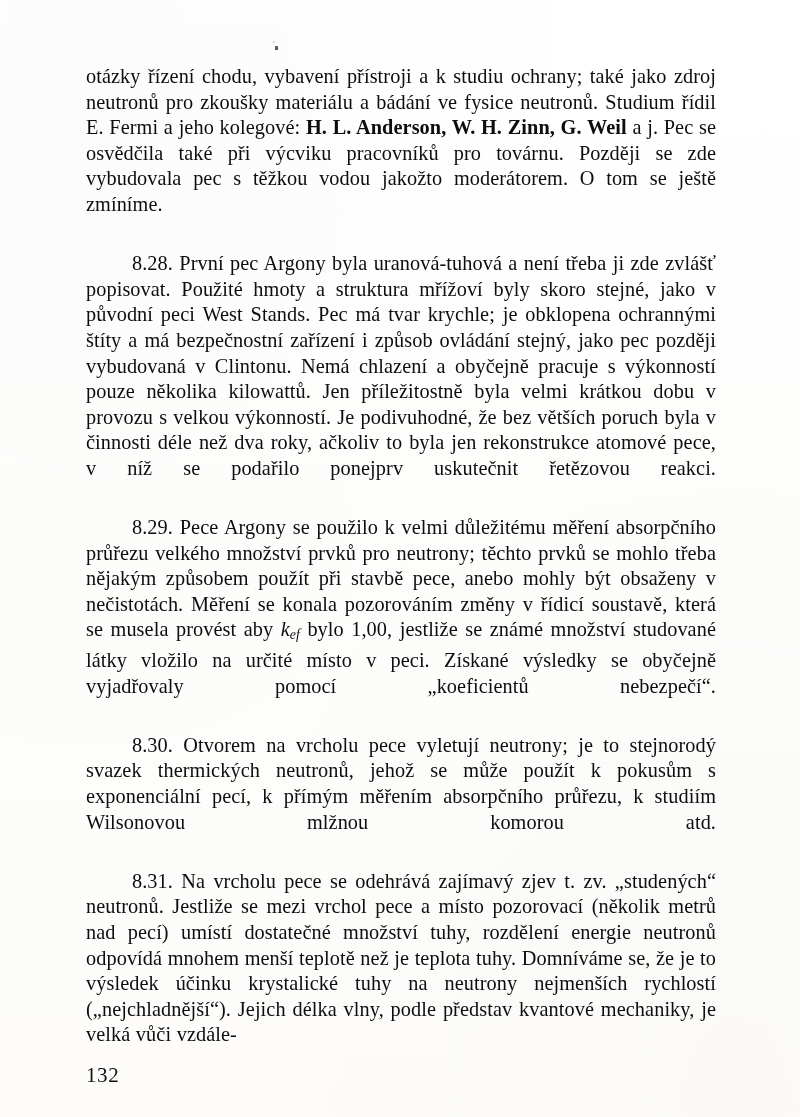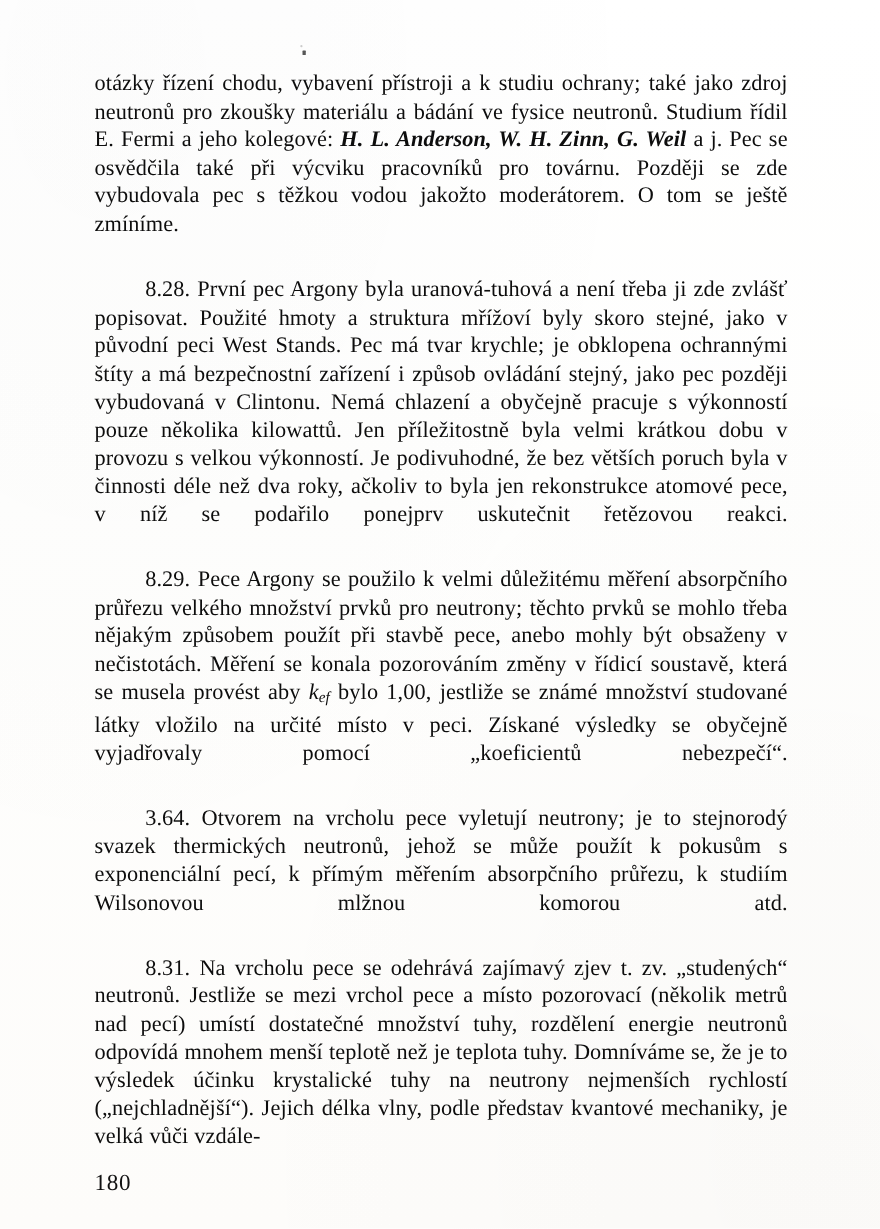--- a/index.html
+++ b/index.html
@@ -55,21 +55,20 @@
     content: "";
     display: inline-block;
     width: 100%;
   }
   p.para.nojust-last::after {
     content: none;
   }
   .ital {
   }
   .bold-ital {
-    font-style: italic;
     font-weight: bold;
   }
   .math {
     font-style: italic;
   }
   .math sub {
     font-size: 0.68em;
     vertical-align: -0.22em;
   }
   .folio {
@@ -111,20 +110,20 @@
   <div class="speck"></div>
 
   <div class="text-block">
 
     <p class="para"><span>otázky řízení chodu, vybavení přístroji a k studiu ochrany; také jako zdroj neutronů pro zkoušky materiálu a bádání ve fysice neutronů. Studium řídil </span><span class="ital">E. Fermi</span><span> a jeho kolegové: </span><span class="bold-ital">H. L. Anderson, W. H. Zinn, G. Weil</span><span> a j. Pec se osvědčila také při výcviku pracovníků pro továrnu. Později se zde vybudovala pec s těžkou vodou jakožto moderátorem. O tom se ještě zmíníme.</span></p>
 
     <p class="para indent">8.28. První pec Argony byla uranová-tuhová a není třeba ji zde zvlášť popisovat. Použité hmoty a struktura mřížoví byly skoro stejné, jako v původní peci West Stands. Pec má tvar krychle; je obklopena ochrannými štíty a má bezpečnostní zařízení i způsob ovládání stejný, jako pec později vybudovaná v Clintonu. Nemá chlazení a obyčejně pracuje s výkonností pouze několika kilowattů. Jen příležitostně byla velmi krátkou dobu v provozu s velkou výkonností. Je podivuhodné, že bez větších poruch byla v činnosti déle než dva roky, ačkoliv to byla jen rekonstrukce atomové pece, v níž se podařilo ponejprv uskutečnit řetězovou reakci.</p>
 
     <p class="para indent"><span>8.29. Pece Argony se použilo k velmi důležitému měření absorpčního průřezu velkého množství prvků pro neutrony; těchto prvků se mohlo třeba nějakým způsobem použít při stavbě pece, anebo mohly být obsaženy v nečistotách. Měření se konala pozorováním změny v řídicí soustavě, která se musela  provést aby </span><span class="math"><span>k</span><sub>ef</sub></span><span> bylo 1,00, jestliže se známé množství studované látky vložilo na určité místo v peci. Získané výsledky se obyčejně vyjadřovaly pomocí „koeficientů nebezpečí“.</span></p>
 
-    <p class="para indent">3.64. Otvorem na vrcholu pece vyletují neutrony; je to stejnorodý svazek thermických neutronů, jehož se může použít k pokusům s exponenciální pecí, k přímým měřením absorpčního průřezu, k studiím Wilsonovou mlžnou komorou atd.</p>
+    <p class="para indent">8.30. Otvorem na vrcholu pece vyletují neutrony; je to stejnorodý svazek thermických neutronů, jehož se může použít k pokusům s exponenciální pecí, k přímým měřením absorpčního průřezu, k studiím Wilsonovou mlžnou komorou atd.</p>
 
     <p class="para indent nojust-last">8.31. Na vrcholu pece se odehrává zajímavý zjev t. zv. „studených“ neutronů. Jestliže se mezi vrchol pece a místo pozorovací (několik metrů nad pecí) umístí dostatečné množství tuhy, rozdělení energie neutronů odpovídá mnohem menší teplotě než je teplota tuhy. Domníváme se, že je to výsledek účinku krystalické tuhy na neutrony nejmenších rychlostí („nejchladnější“). Jejich délka vlny, podle představ kvantové mechaniky, je velká vůči vzdále-</p>
 
   </div>
 
-  <div class="folio">180</div>
+  <div class="folio">132</div>
 </div>
 
 </body></html>

